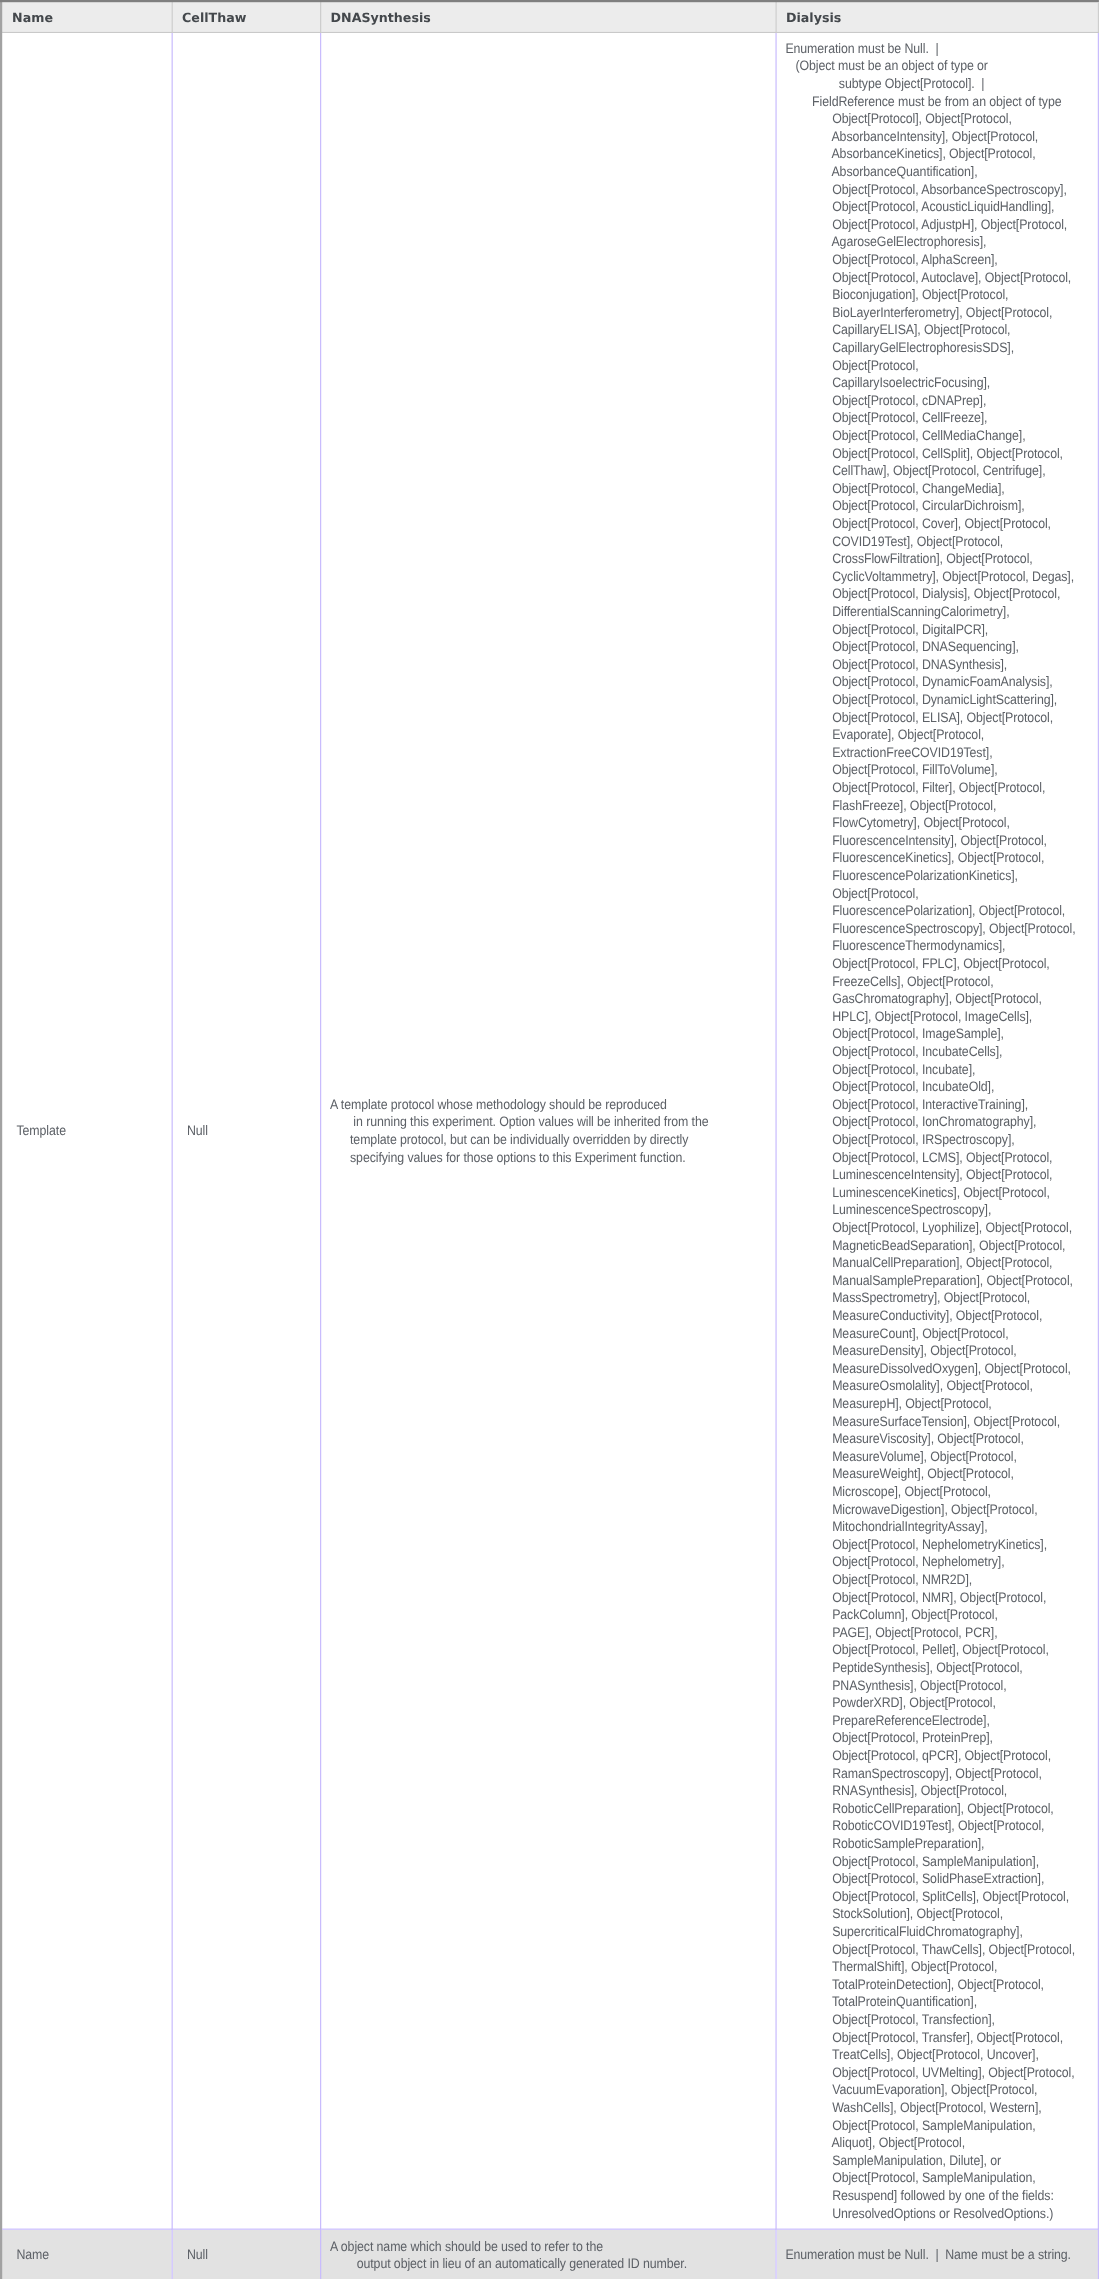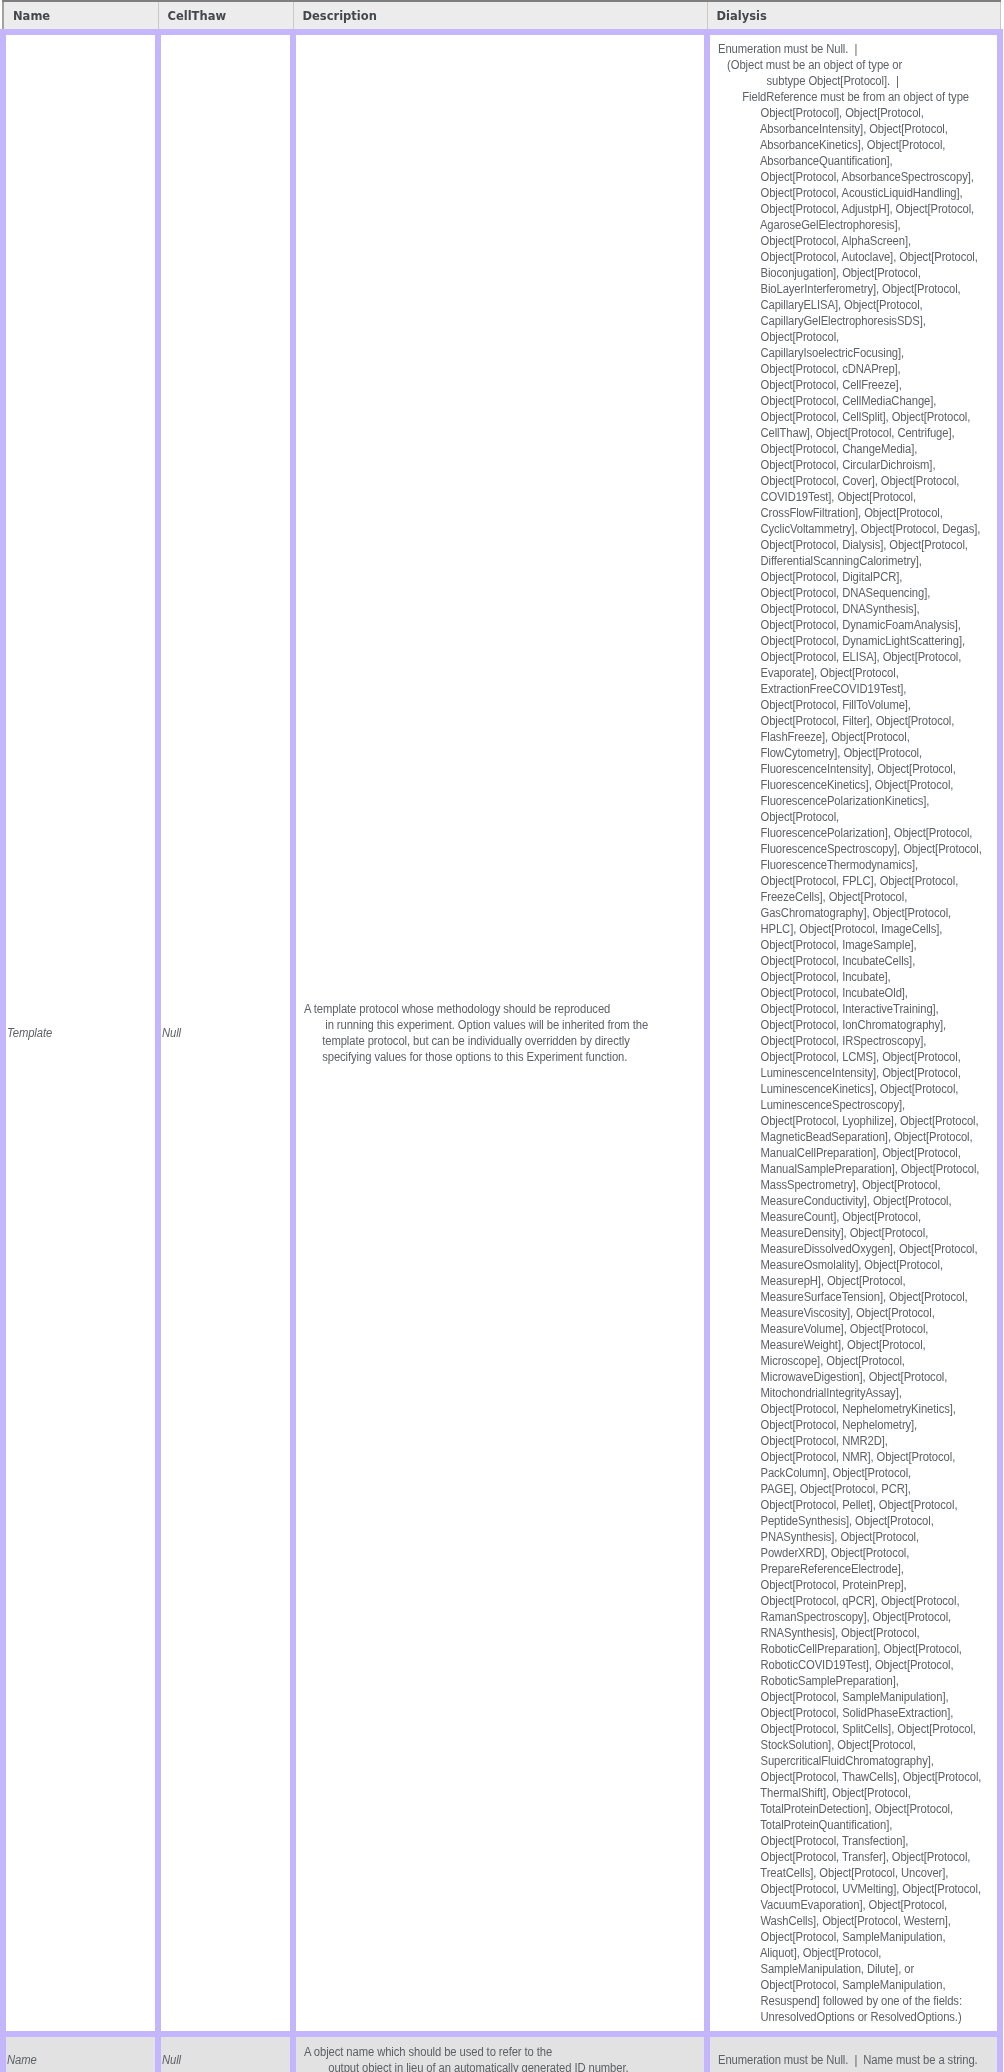--- a/index.html
+++ b/index.html
@@ -36,31 +36,30 @@
     text-align: left;
     vertical-align: middle;
     padding: 0 4px 0 9px;
     font-family: "DejaVu Sans", sans-serif;
     font-size: 11.5px;
     font-weight: bold;
     color: #44484c;
     letter-spacing: 0;
   }
   td {
-    border: 6px solid #c4b5fd;
+    border: 1px solid #c4b5fd;
     vertical-align: middle;
     padding: 6px 0 6px 8px;
     font-size: 12.5px;
     line-height: 16px;
     color: #5d6167;
     overflow: hidden;
   }
   td.cell-name, td.cell-default {
-    padding-left: 1px;
-    font-style: italic;
+    padding-left: 13px;
   }
   .pre {
     white-space: pre;
     transform: scaleX(0.9);
     transform-origin: 0 50%;
     width: 111%;
     letter-spacing: -0.1px;
   }
   tr.row-gray td {
     background: #e2e2e2;
@@ -75,21 +74,21 @@
     <colgroup>
       <col class="c-name">
       <col class="c-default">
       <col class="c-description">
       <col class="c-pattern">
     </colgroup>
     <thead>
       <tr>
         <th>Name</th>
         <th>CellThaw</th>
-        <th>Description</th>
+        <th>DNASynthesis</th>
         <th>Dialysis</th>
       </tr>
     </thead>
     <tbody>
       <tr>
         <td class="cell-name">
           <div class="pre">Template</div>
         </td>
         <td class="cell-default">
           <div class="pre">Null</div>

